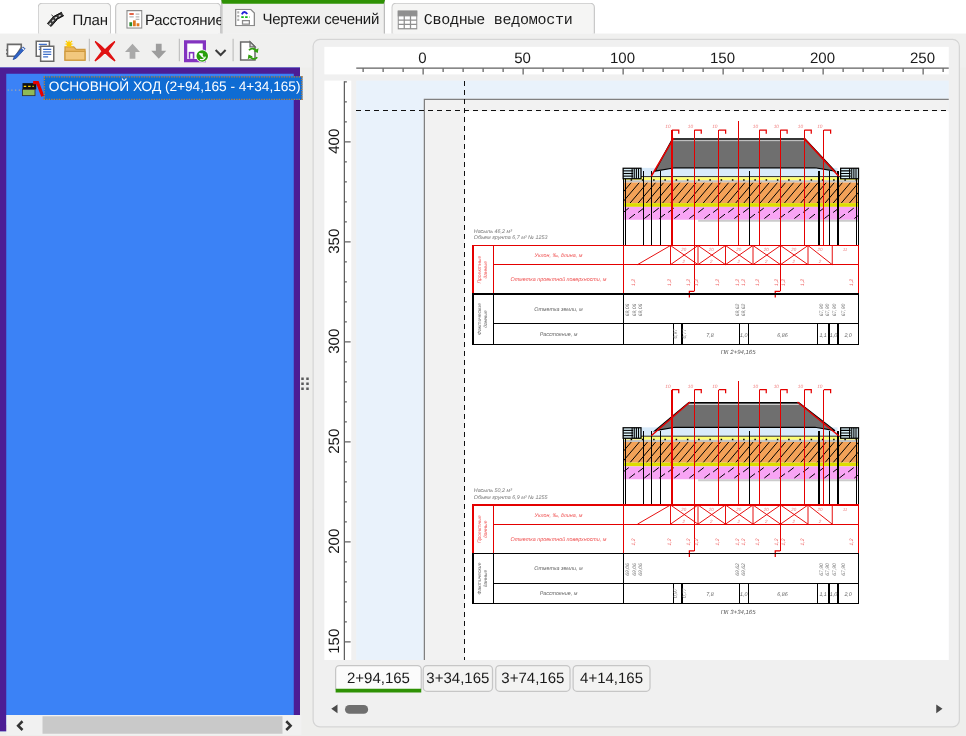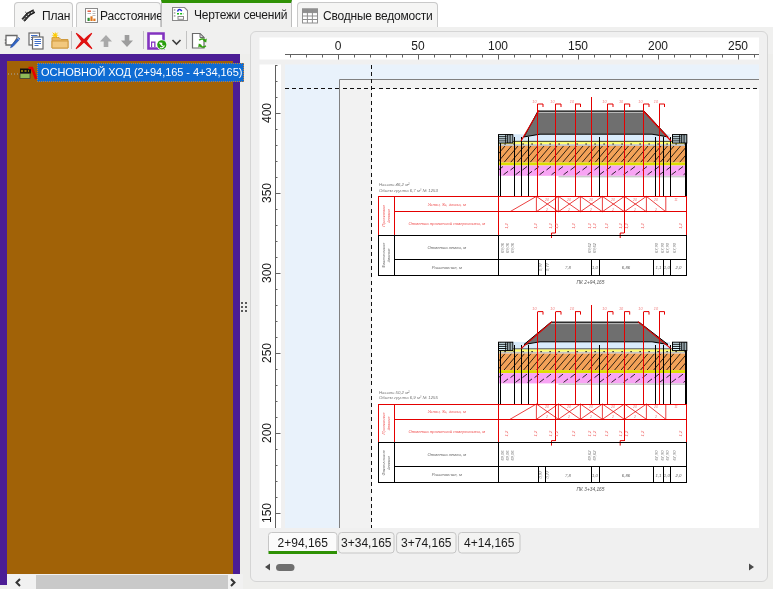--- a/index.html
+++ b/index.html
@@ -2,34 +2,34 @@
 <html><head>
 <meta charset="utf-8">
 <style>
   * { margin:0; padding:0; box-sizing:border-box; }
   html,body { width:773px; height:589px; overflow:hidden; }
   body { font-family:"Liberation Sans", sans-serif; background:#eeeeec; position:relative; }
   .abs { position:absolute; }
 
   
   #tabstrip { left:0; top:0; width:773px; height:27px; background:#ffffff; }
-  .ttab { position:absolute; top:2px; height:25px; background:#f5f5f4; border:1px solid #c9c9c9; border-bottom:none; border-radius:4px 4px 0 0; font-size:12px; letter-spacing:-0.2px; color:#1a1a1a; white-space:nowrap; }
+  .ttab { position:absolute; top:2px; height:25px; background:#f5f5f4; border:1px solid #c9c9c9; border-bottom:none; border-radius:4px 4px 0 0; font-size:12px; letter-spacing:-0.2px; color:#1a1a1a; white-space:nowrap;margin-left:16px; }
   .ttab svg { position:absolute; top:5px; }
   .ttab span { position:absolute; top:6px; }
   .ttab.active { top:0; height:27px; background:#f0f0ef; border-color:#bdbdbd; border-top:3px solid #2e9104; border-radius:0;padding-left:20px; }
   .ttab.active svg { top:4px; }
   .ttab.active span { top:5px; }
 
   
   #toolbar { left:0; top:27px; width:773px; height:27px; background:#f0f0ef; }
   .tbi { position:absolute; top:30px; }
   .tsep { position:absolute; width:1px; height:18px; top:31px; background:#c2c2c2; }
 
   
-  #leftpanel { left:0; top:54px; width:240px; height:531px; background:#a16207; border:7px solid #4c1d95; }
+  #leftpanel { left:0; top:54px; width:240px; height:531px; background:#3b82f6; border:5px solid #4c1d95; }
   #treerow { position:absolute; left:30px; top:2px; width:207px; height:19px; background:#0f6cd3; outline:1px dotted #c87f2f; outline-offset:-1px; }
   #treerow .txt { position:absolute; left:4px; top:3px; font-size:11px; letter-spacing:-0.05px; color:#ffffff; white-space:nowrap; }
   #lscroll { position:absolute; left:0px; top:513px; width:236px; height:16px; background:#f1f1f1; }
   #lthumb { position:absolute; left:29px; top:1px; width:192px; height:14px; background:#c9c9c9; }
 
   
   .gdot { position:absolute; width:2px; height:2px; background:#5a5a5a; }
 
   
   #rightpanel { left:250px; top:31px; width:518px; height:551px; background:#f0f0f0; border:1px solid #d5d5d5; border-radius:6px; }
@@ -73,21 +73,21 @@
       <path d="M0.5 0.5 H12.5 L15.5 3.5 V13.5 H0.5 Z" fill="#fff" stroke="#8a8a8a" stroke-width="1.1"></path>
       <rect x="1.8" y="2" width="1.6" height="1.8" fill="#b0b0b0"></rect>
       <rect x="1.8" y="5" width="1.6" height="1.8" fill="#b0b0b0"></rect>
       <rect x="1.8" y="8" width="1.6" height="1.8" fill="#b0b0b0"></rect>
       <path d="M5.5 4.5 C6.5 1.8,8.5 2.2,9.8 4.2" stroke="#2424d8" stroke-width="1.5" fill="none"></path>
       <path d="M5 6.7 H11.5" stroke="#14b814" stroke-width="1.5" stroke-dasharray="2 1.1" fill="none"></path>
       <rect x="6" y="9.5" width="5.5" height="2.8" fill="#fff" stroke="#8a8a8a"></rect>
     </svg>
     <span style="left:32px;">Чертежи сечений</span>
   </div>
-  <div class="ttab" style="left:297px; width:141px;">
+  <div class="ttab" style="left:297px; width:163px;font-family:Liberation Mono, monospace;">
     <svg style="left:4px;" width="16" height="16" viewBox="0 0 16 16">
       <rect x="0.5" y="1" width="15" height="14" fill="#fff" stroke="#8f8f8f"></rect>
       <rect x="0.5" y="1" width="15" height="3.6" fill="#909090" stroke="#8f8f8f"></rect>
       <path d="M5.4 1 V15 M10.4 1 V15 M0.5 8 H15.5 M0.5 11.5 H15.5" stroke="#8f8f8f"></path>
     </svg>
     <span style="left:25px;">Сводные ведомости</span>
   </div>
 
   <div id="toolbar" class="abs"></div>
   <svg class="tbi" style="left:4px; top:33px;" width="17" height="16" viewBox="0 0 17 16">

